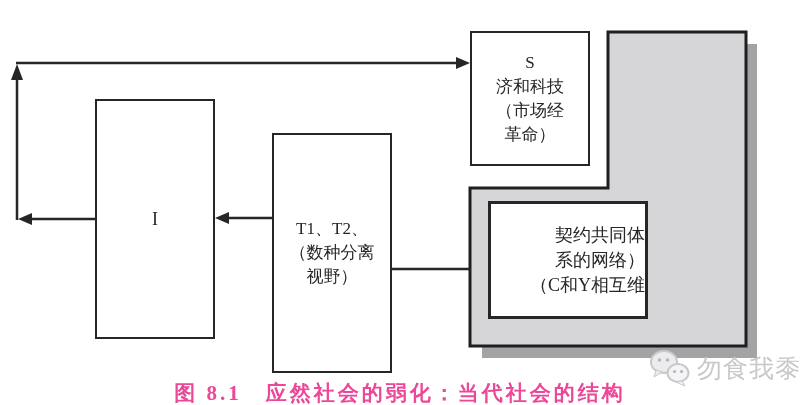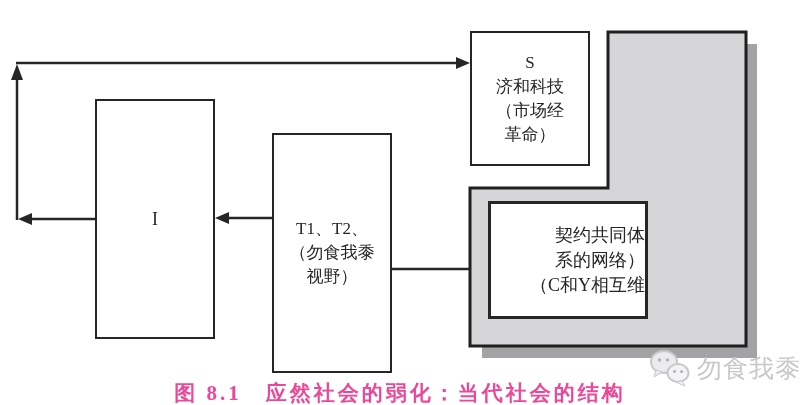--- a/index.html
+++ b/index.html
@@ -102,21 +102,21 @@
 
     <line x1="391" y1="269" x2="470" y2="269" stroke="#262626" stroke-width="2.5"></line>
   </svg>
 
   <div class="box" id="box-individual">
     <div class="line">I</div>
   </div>
 
   <div class="box" id="box-transcendent">
     <div class="line">T1、T2、</div>
-    <div class="line">（勿食我黍</div>
+    <div class="line">（数种分离</div>
     <div class="line">视野）</div>
   </div>
 
   <div class="box" id="box-market">
     <div class="line">S</div>
     <div class="line">济和科技</div>
     <div class="line">（市场经</div>
     <div class="line">革命）</div>
   </div>
 

